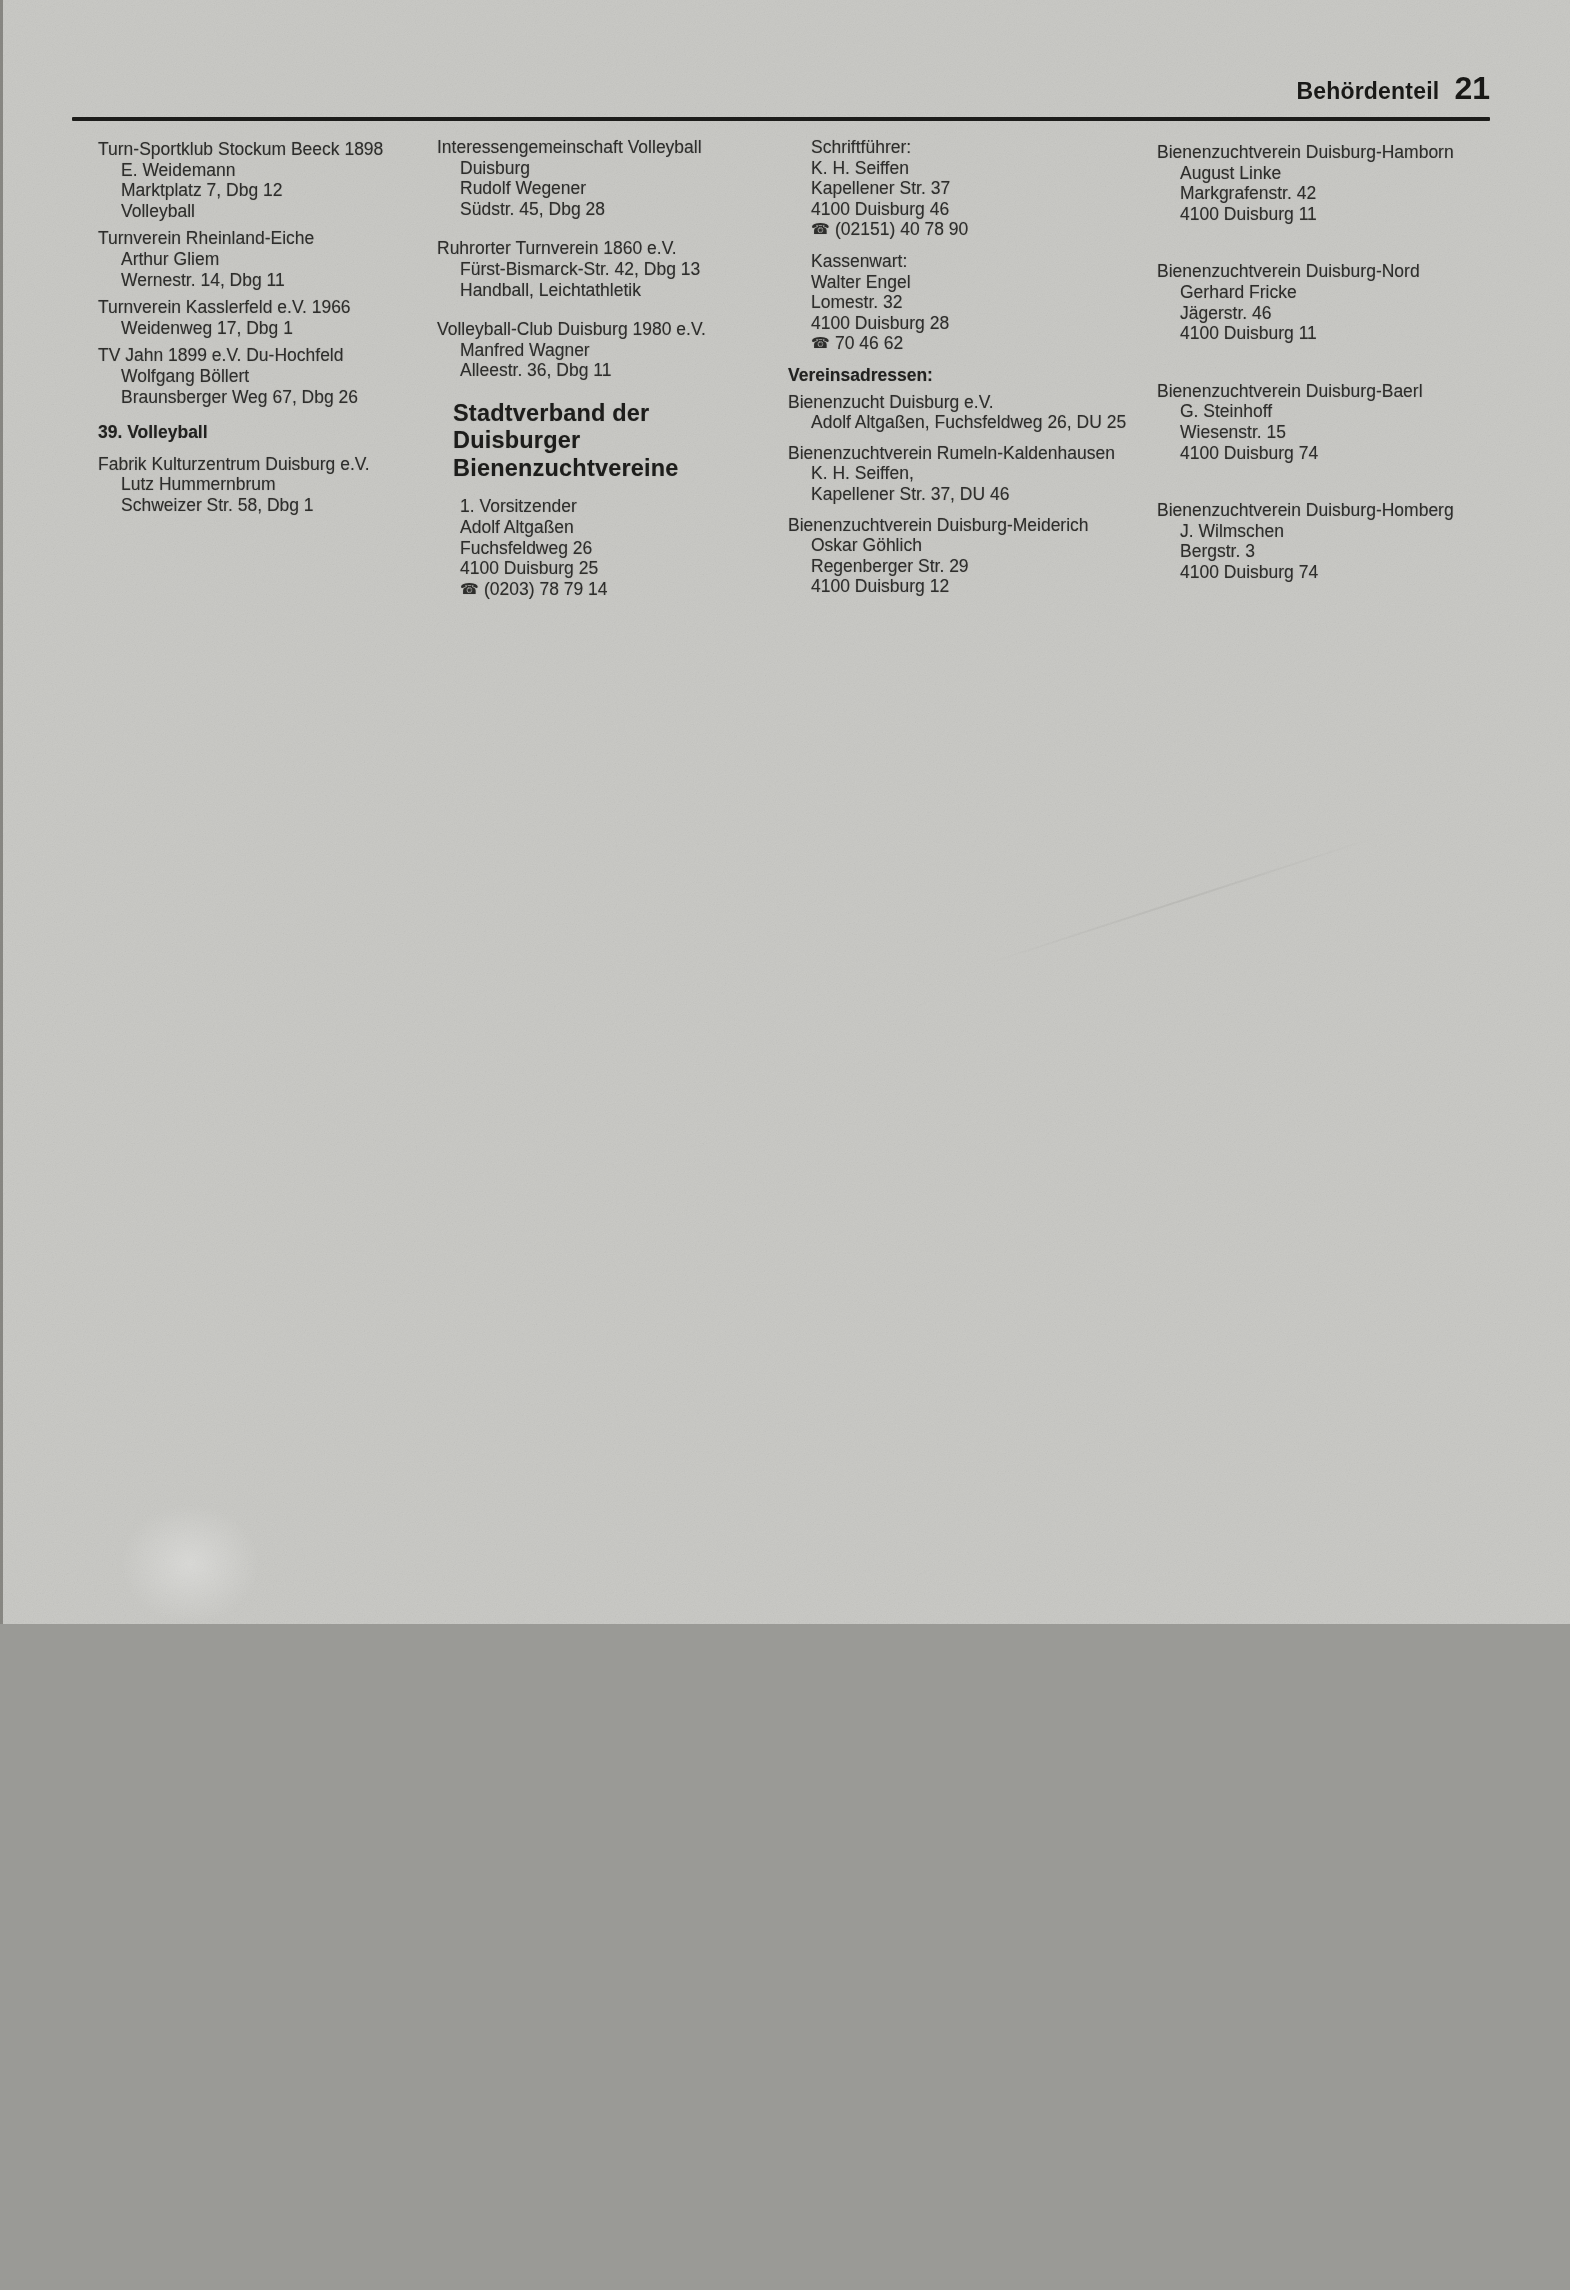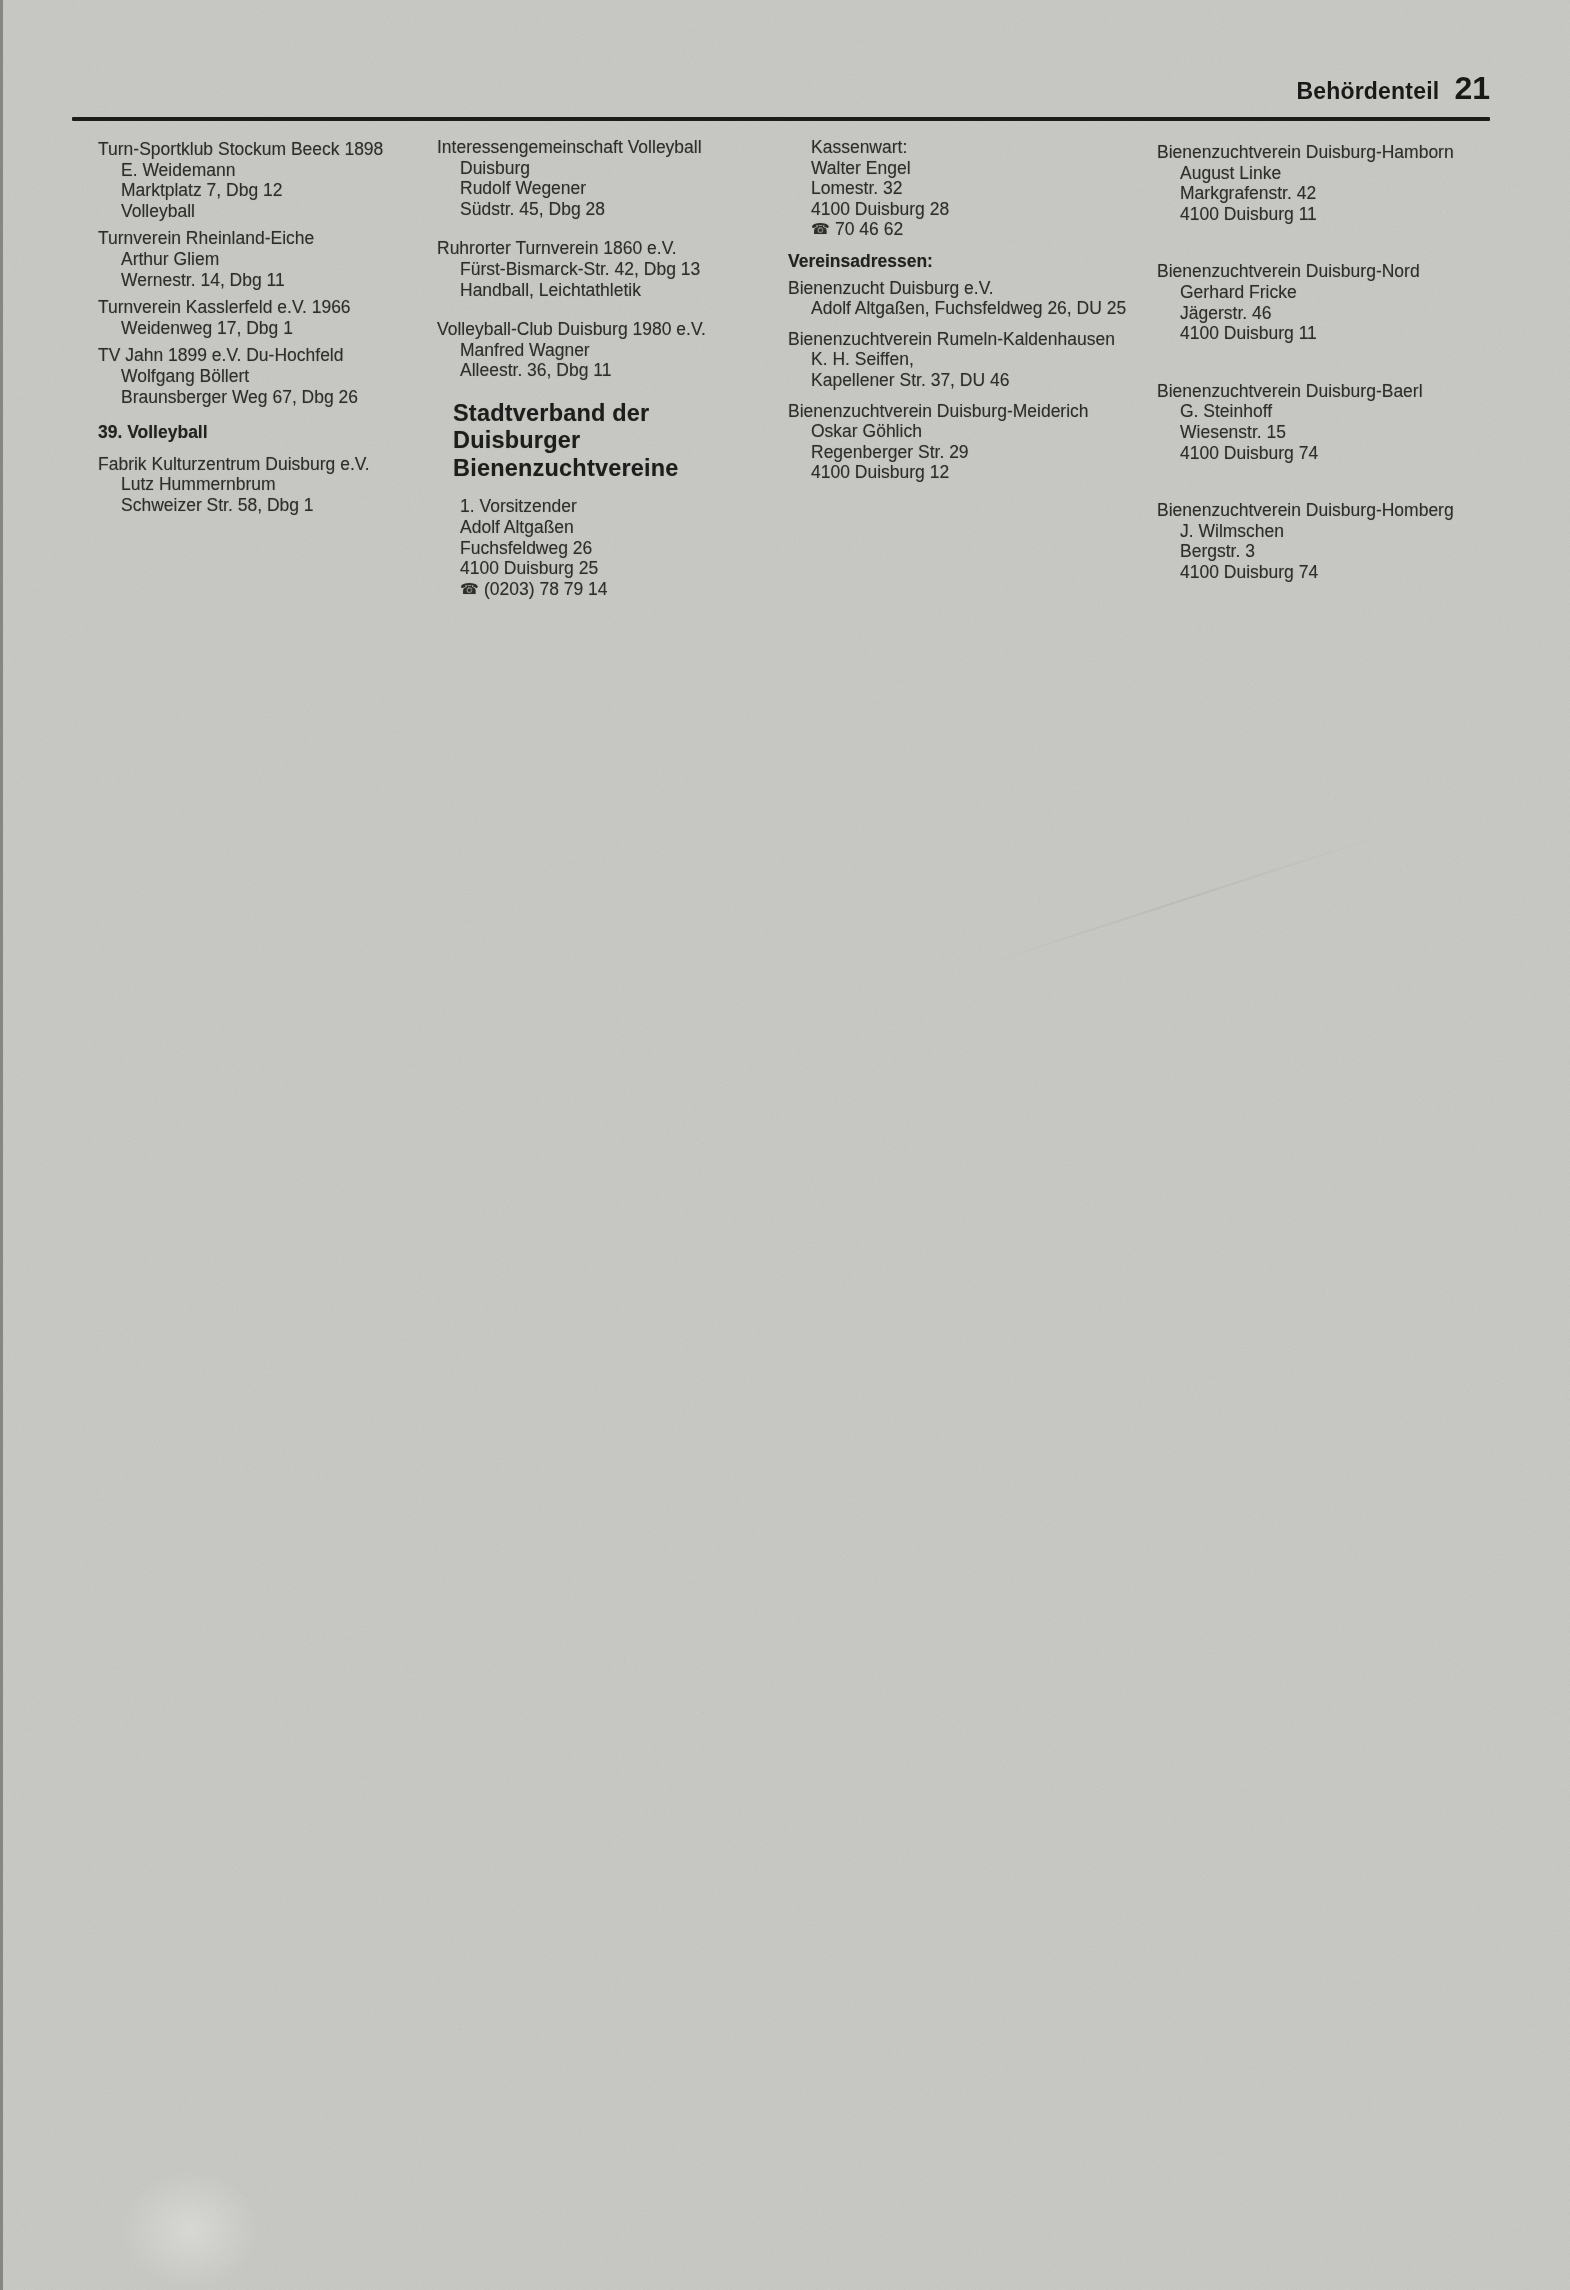--- a/index.html
+++ b/index.html
@@ -1,19 +1,19 @@
 <!DOCTYPE html>
 <html lang="de"><head>
 <meta charset="utf-8">
 <title>Behördenteil 21</title>
 <style>
   html,body{margin:0;padding:0;background:#9a9a96;}
   .page{
     position:relative;
-    width:1570px;height:2290px;
+    width:1570px;height:1624px;
     background:#c7c7c3;
     font-family:"Liberation Sans","DejaVu Sans",sans-serif;
     color:#2e2e2c;
     overflow:hidden;
   }
   .grain{position:absolute;inset:0;pointer-events:none;}
   .edge-left{
     position:absolute;left:0;top:0;width:3px;height:100%;
     background:#54524d;opacity:.55;
   }
@@ -165,20 +165,29 @@
             <div class="entry-line">Adolf Altgaßen</div>
             <div class="entry-line">Fuchsfeldweg 26</div>
             <div class="entry-line">4100 Duisburg 25</div>
             <div class="entry-line"><span class="phone-glyph">☎</span><span>(0203) 78 79 14</span></div>
           </div>
         </div>
       </div>
       <div class="column col-2">
         <div class="blk blk-entry">
           <div class="entry-lines">
+            <div class="entry-line">Schriftführer:</div>
+            <div class="entry-line">K. H. Seiffen</div>
+            <div class="entry-line">Kapellener Str. 37</div>
+            <div class="entry-line">4100 Duisburg 46</div>
+            <div class="entry-line"><span class="phone-glyph">☎</span><span>(02151) 40 78 90</span></div>
+          </div>
+        </div>
+        <div class="blk blk-entry">
+          <div class="entry-lines">
             <div class="entry-line">Kassenwart:</div>
             <div class="entry-line">Walter Engel</div>
             <div class="entry-line">Lomestr. 32</div>
             <div class="entry-line">4100 Duisburg 28</div>
             <div class="entry-line"><span class="phone-glyph">☎</span><span>70 46 62</span></div>
           </div>
         </div>
         <div class="blk blk-heading">Vereinsadressen:</div>
         <div class="blk blk-entry">
           <div class="entry-title">Bienenzucht Duisburg e.V.</div>

